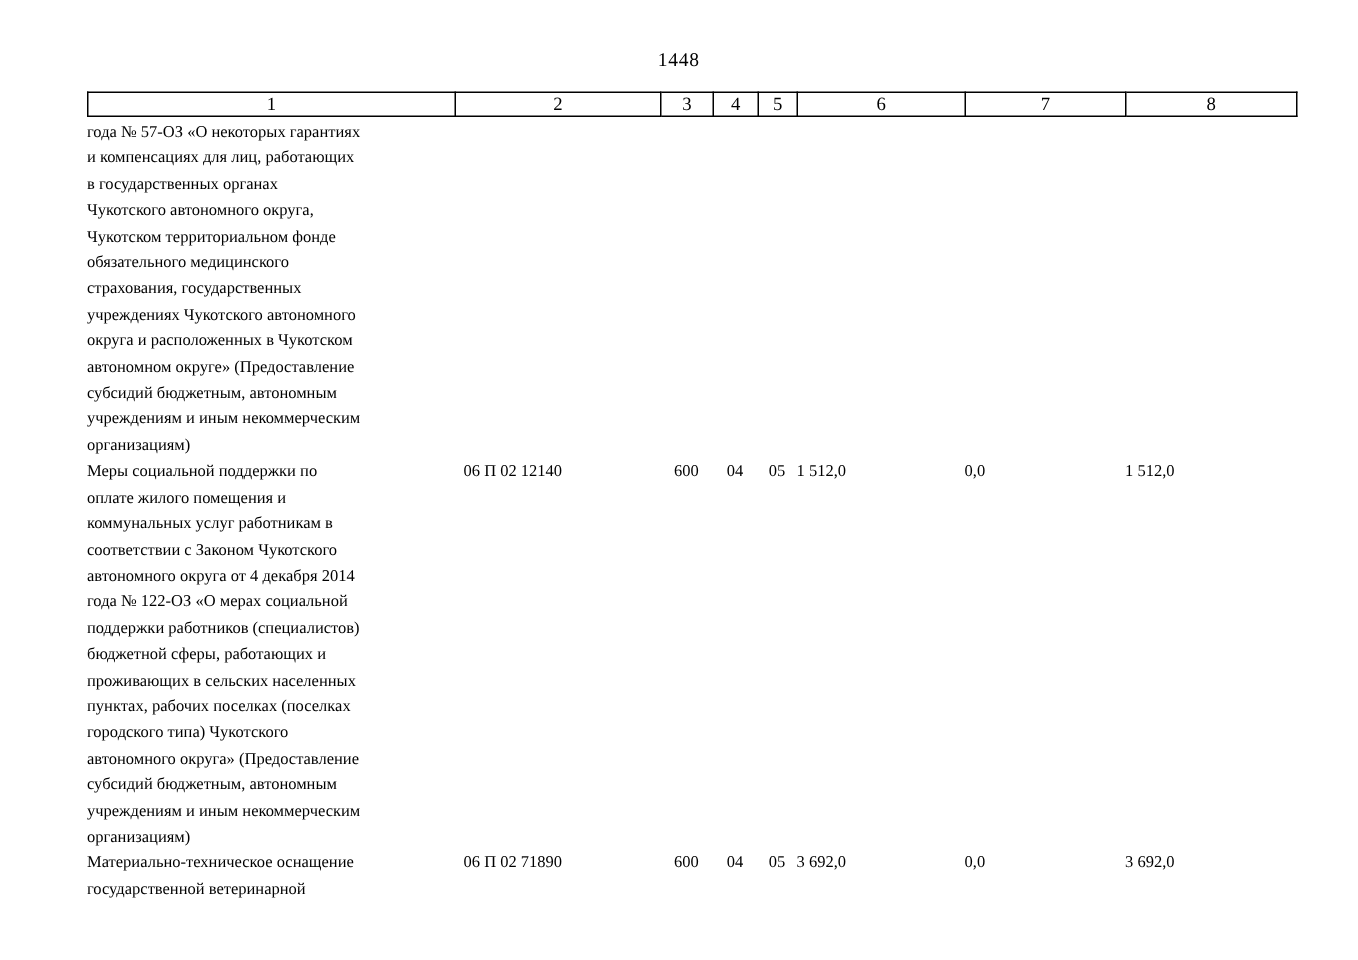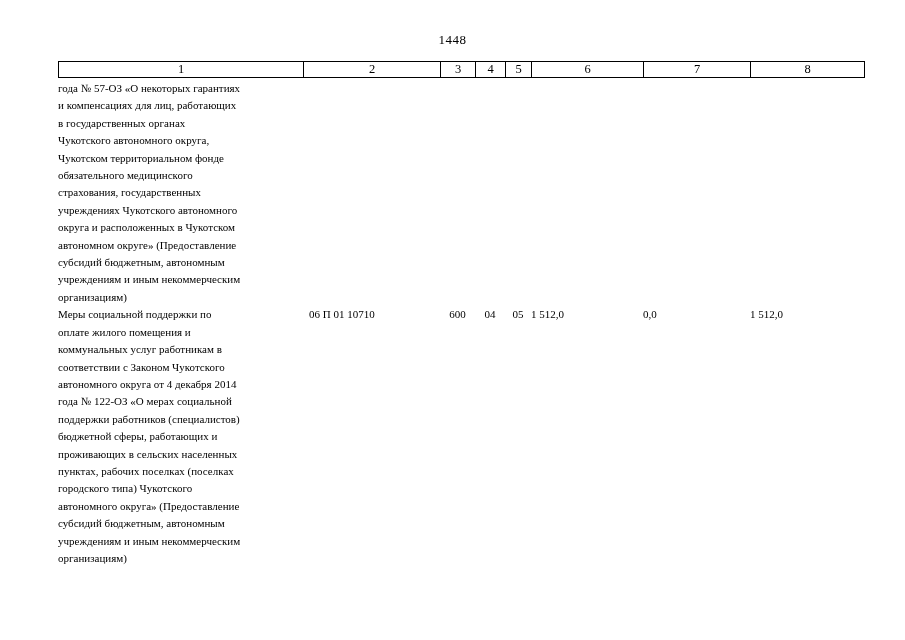--- a/index.html
+++ b/index.html
@@ -153,24 +153,35 @@
 года № 122-ОЗ «О мерах социальной
 поддержки работников (специалистов)
 бюджетной сферы, работающих и
 проживающих в сельских населенных
 пунктах, рабочих поселках (поселках
 городского типа) Чукотского
 автономного округа» (Предоставление
 субсидий бюджетным, автономным
 учреждениям и иным некоммерческим
 организациям)</td>
-      <td class="c-code">06 П 01 10710</td>
+      <td class="c-code">06 П 02 12140</td>
       <td class="c-mid">600</td>
       <td class="c-mid">04</td>
       <td class="c-mid">05</td>
       <td class="c-amt">1 512,0</td>
       <td class="c-amt">0,0</td>
       <td class="c-amt">1 512,0</td>
     </tr>
+    <tr>
+      <td class="c-name">Материально-техническое оснащение
+государственной ветеринарной</td>
+      <td class="c-code">06 П 02 71890</td>
+      <td class="c-mid">600</td>
+      <td class="c-mid">04</td>
+      <td class="c-mid">05</td>
+      <td class="c-amt">3 692,0</td>
+      <td class="c-amt">0,0</td>
+      <td class="c-amt">3 692,0</td>
+    </tr>
   </tbody>
     </table>
 
 </div>
 
 </body></html>

